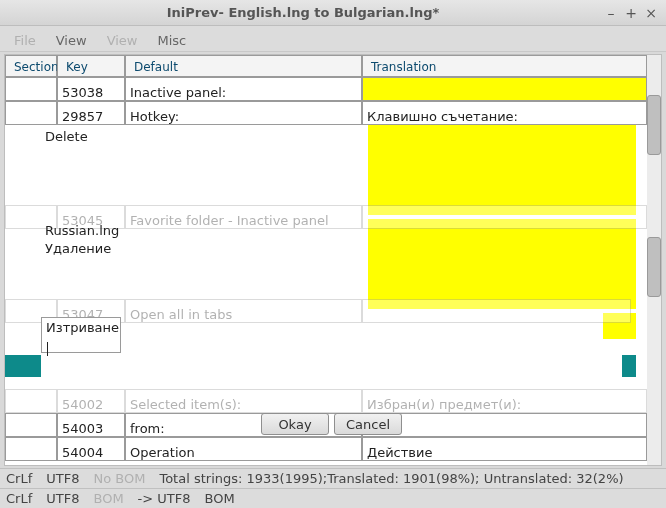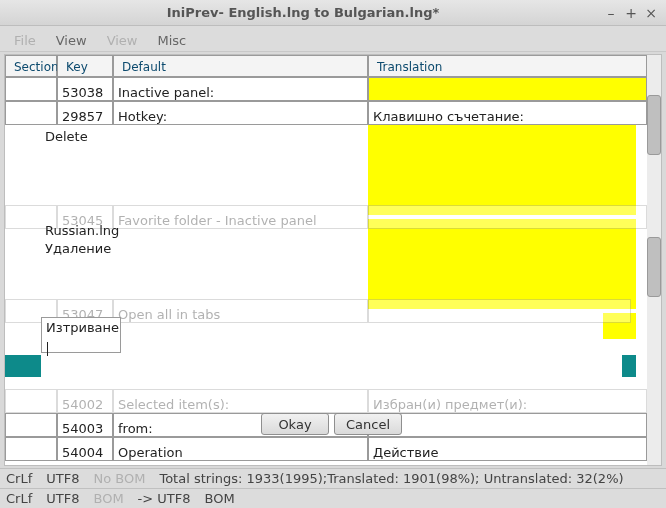--- a/index.html
+++ b/index.html
@@ -72,22 +72,22 @@
     background: #f0f0f0;
   }
   .th {
     border: 1px solid #9a9a9a;
     padding: 0 8px;
     font-size: 12px;
     color: #0c4a6e;
     background: #f4f4f4;
   }
   .col-section { width: 52px; }
-  .col-key     { width: 56px; }
-  .col-default { width: 255px; }
+  .col-key     { width: 68px; }
+  .col-default { width: 237px; }
   .col-trans   { flex: 1; }
 
   
   .trow {
     display: flex;
     height: 24px;
     line-height: 22px;
   }
   .td {
     border: 1px solid #9a9a9a;

